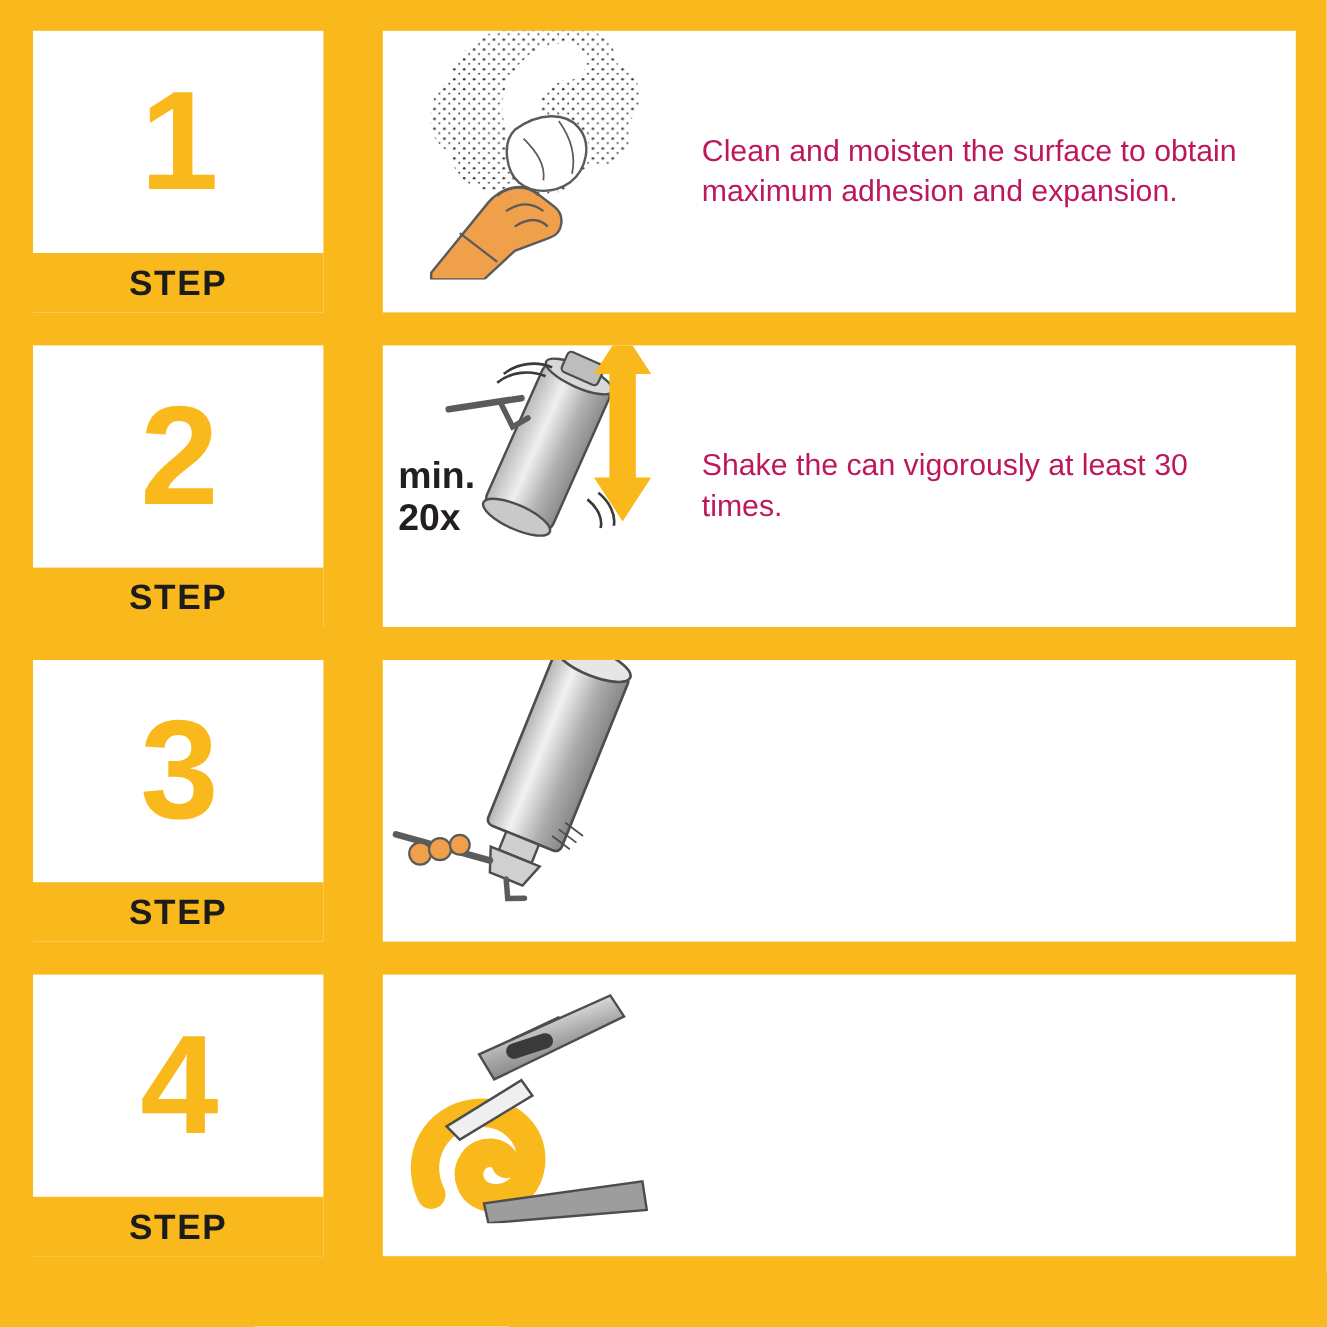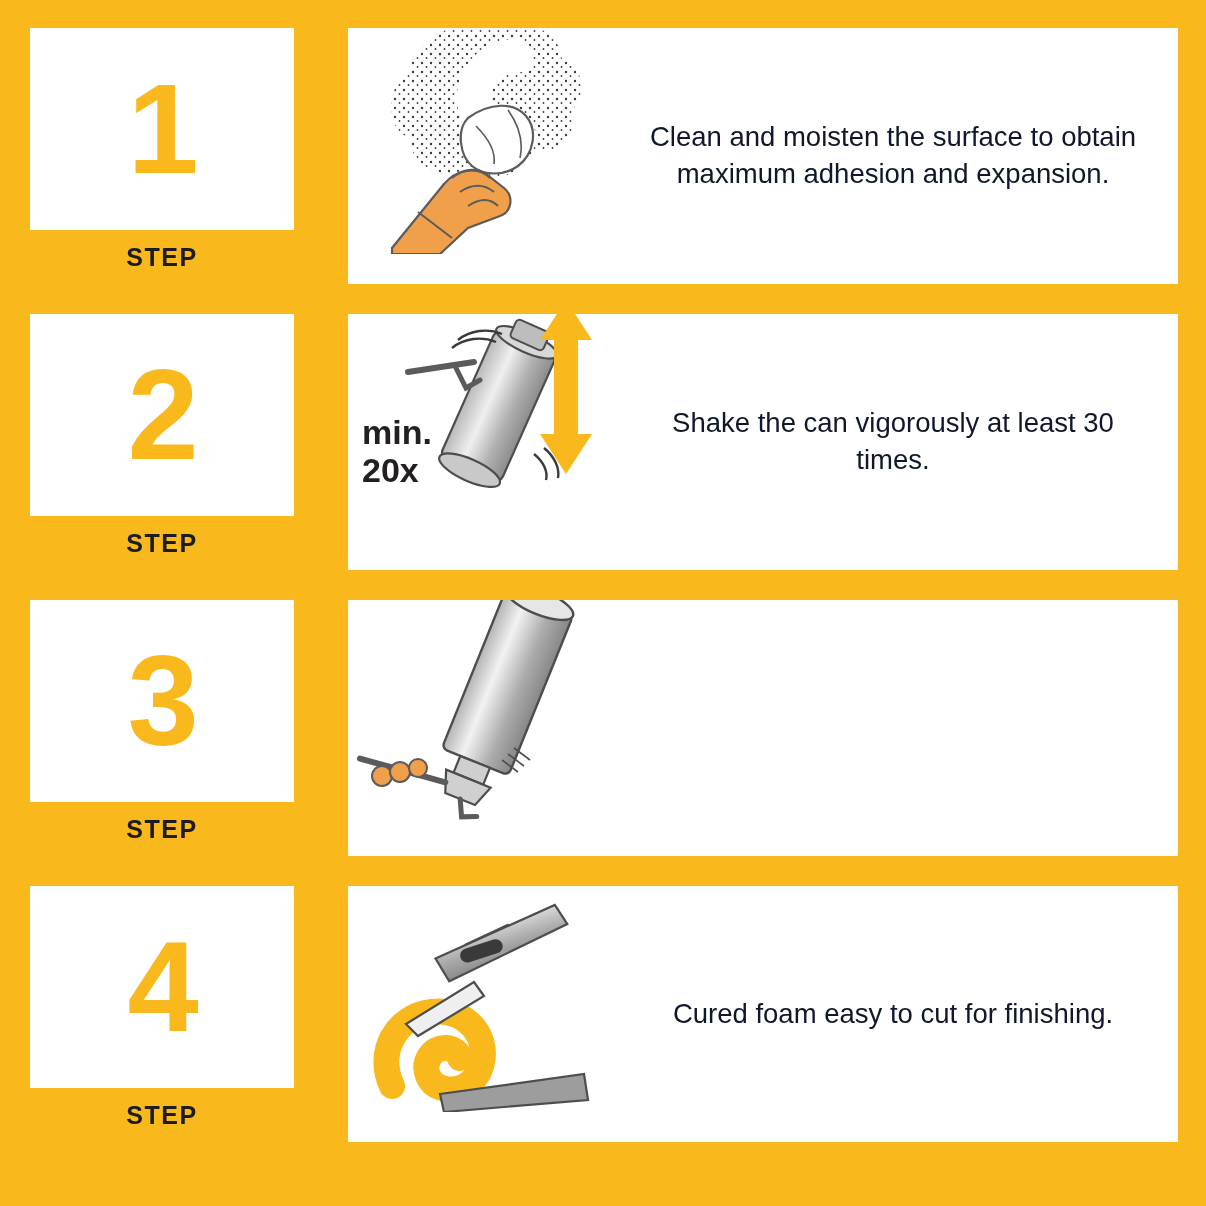--- a/index.html
+++ b/index.html
@@ -60,21 +60,21 @@
     font-weight: bold;
     line-height: 1;
     letter-spacing: -2px;
     font-family: "Liberation Sans", sans-serif;
   }
 
   .step-label {
     height: 54px;
     background: #f9b81c;
     color: #1c1c1c;
-    font-size: 25px;
+    font-size: 32px;
     font-weight: bold;
     letter-spacing: 1.5px;
     display: flex;
     align-items: center;
     justify-content: center;
     font-family: "Liberation Sans", sans-serif;
   }
 
   
   .panels-col {
@@ -110,26 +110,25 @@
   }
 
   .panel-art svg {
     display: block;
     width: 290px;
     height: 256px;
   }
 
   .panel-text {
     flex: 1 1 auto;
-    color: #0f172a;
+    color: #be185d;
     font-size: 27.5px;
     line-height: 1.33;
     padding-right: 30px;
     font-family: "Liberation Sans", sans-serif;
-    text-align: center;
   }
 </style>
 </head>
 <body>
 
 <div class="page">
 
   <div class="steps-col">
 
     <div class="step-card">
@@ -287,17 +286,16 @@
             <path d="M96 84 L226 70 L232 92 L102 110 Z" fill="url(#knifeGrad)" stroke="#4d4d4d" stroke-width="2.2"></path>
             <rect x="120" y="84" width="44" height="14" rx="7" fill="#3a3a3a"></rect>
             <path d="M128 80 L176 74" stroke="#4d4d4d" stroke-width="1.6"></path>
           </g>
 
           <path d="M58 168 L126 126 L136 140 L70 180 Z" fill="#efefef" stroke="#4d4d4d" stroke-width="2.2"></path>
 
           <path d="M92 238 L236 218 L240 244 L96 256 Z" fill="#9d9d9d" stroke="#4d4d4d" stroke-width="2.2"></path>
         </svg>
       </div>
-      <div class="panel-text">Cured foam easy to cut for finishing.</div>
     </div>
 
   </div>
 </div>
 
 </body></html>

